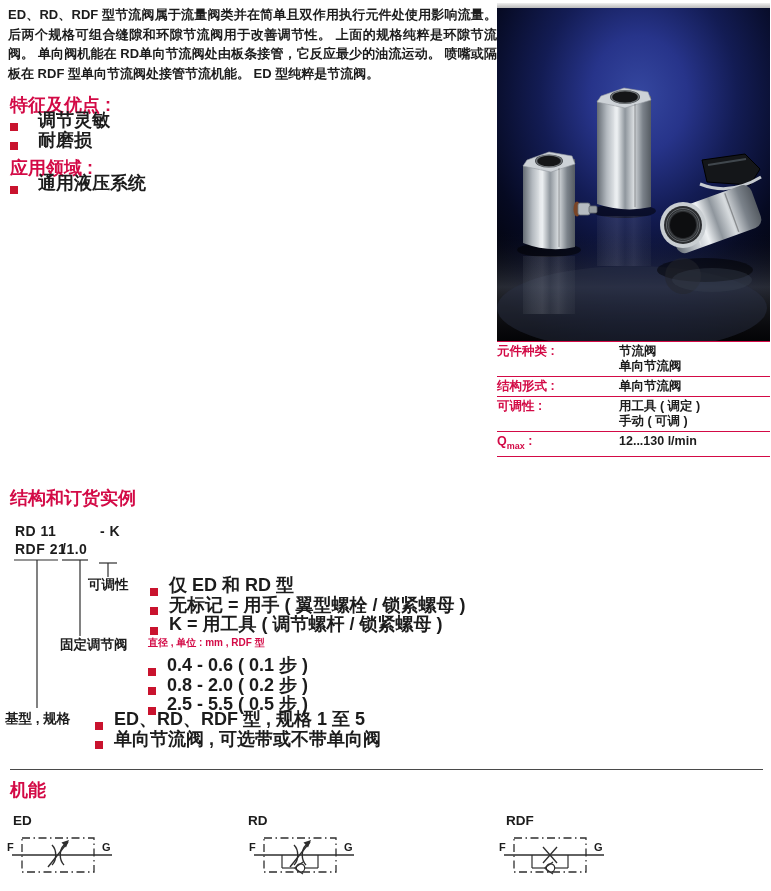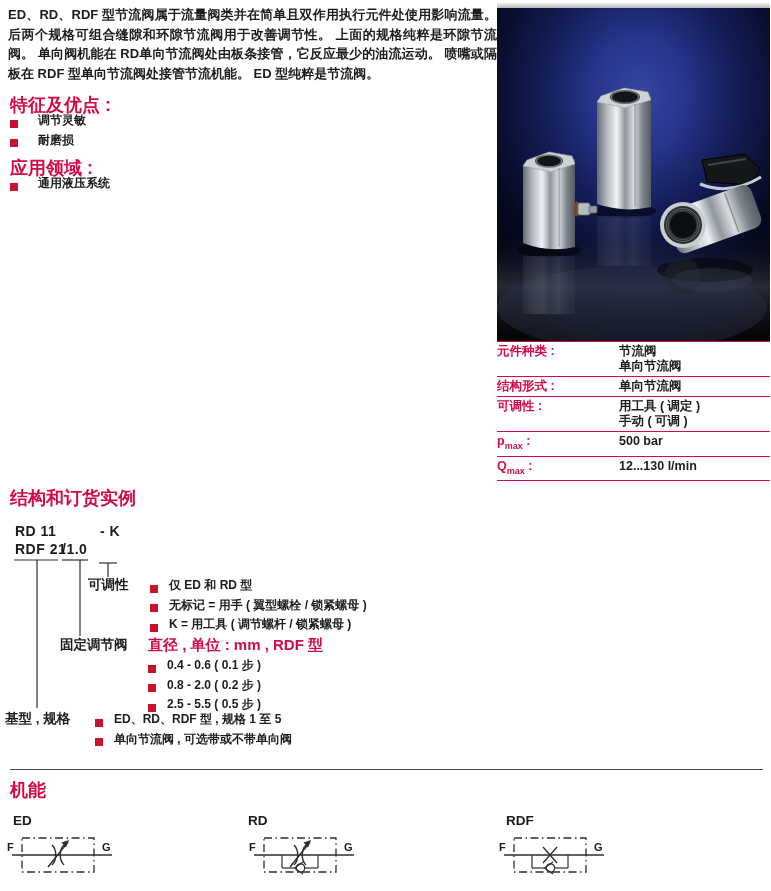--- a/index.html
+++ b/index.html
@@ -7,34 +7,34 @@
     width:771px;height:891px;position:relative;background:#ffffff;overflow:hidden;
     font-family:"Liberation Sans","DejaVu Sans",sans-serif;
     color:var(--text,#1c1c1c);
   }
   .intro{
     position:absolute;left:8px;top:5px;width:489px;
     font-size:13px;font-weight:bold;line-height:19.5px;text-align:justify;
   }
   .h-red{position:absolute;font-size:18px;font-weight:bold;color:var(--accent,#d30a46);white-space:nowrap}
   .blist{position:absolute}
-  .li{display:flex;align-items:center;font-size:12px;font-weight:bold;line-height:19.5px;white-space:nowrap}
+  .li{display:flex;align-items:flex-end;font-size:18px;font-weight:bold;line-height:19.5px;white-space:nowrap}
   .sq{width:8px;height:8px;background:var(--bullet,#c9132e);margin-top:5.5px;flex:none}
   .gap20{margin-left:20px}
   .gap11{margin-left:11px}
   .photo{position:absolute;left:497px;top:3px;width:273px;height:338px}
   .photo-bar{height:5px;background:linear-gradient(#f0f0f0,#b9b9b9)}
   .infobox{position:absolute;left:497px;top:341px;width:273px;border-top:1.5px solid var(--accent,#d30a46)}
   .ib-row{display:flex;border-bottom:1.5px solid var(--accent,#d30a46);padding:2px 0 2px}
   .ib-label{width:112px;flex:none;text-align:left;color:var(--accent,#d30a46);font-weight:bold;font-size:12.5px;line-height:15px;white-space:nowrap}
   .ib-val{padding-left:10px;font-weight:bold;font-size:12.5px;line-height:15px;white-space:nowrap}
   .ib-label sub{font-size:9px}
   .code{position:absolute;font-size:14px;font-weight:bold;letter-spacing:.5px;white-space:nowrap}
   .lbl{position:absolute;font-size:13.5px;font-weight:bold;white-space:nowrap}
-  .note-red{position:absolute;font-size:15px;font-weight:bold;color:var(--accent,#d30a46);white-space:nowrap}
+  .note-red{position:absolute;font-size:10px;font-weight:bold;color:var(--accent,#d30a46);white-space:nowrap}
   .connectors{position:absolute;left:0;top:556px}
   .hr{position:absolute;left:10px;top:769px;width:753px;height:1px;background:#4a4a4a}
   .sym{position:absolute}
   .sym text{font-size:11px;font-weight:bold;fill:#1c1c1c;font-family:"Liberation Sans","DejaVu Sans",sans-serif}
   .enc{fill:none;stroke:#2e2e2e;stroke-width:1.3;stroke-dasharray:8 3.5 1.5 3.5}
   .ln{fill:none;stroke:#2e2e2e;stroke-width:1.4}
   .thin{fill:none;stroke:#2e2e2e;stroke-width:1.2}
   .sym-label{position:absolute;font-size:13.5px;font-weight:bold;white-space:nowrap}
 </style>
 </head>
@@ -152,26 +152,20 @@
       </div>
     </div>
     <div class="ib-row">
       <div class="ib-label"><span>可调性</span><span> :</span></div>
       <div class="ib-val">
         <div>用工具 ( 调定 )</div>
         <div>手动 ( 可调 )</div>
       </div>
     </div>
     <div class="ib-row">
-      <div class="ib-label"><span>p</span><sub>max</sub><span> :</span></div>
-      <div class="ib-val">
-        <div>500 bar</div>
-      </div>
-    </div>
-    <div class="ib-row">
       <div class="ib-label"><span>Q</span><sub>max</sub><span> :</span></div>
       <div class="ib-val">
         <div>12...130 l/min</div>
       </div>
     </div>
   </div>
 
   <div class="h-red" style="left:10px;top:486px">结构和订货实例</div>
 
   <div class="code" style="left:15px;top:523px">RD 11</div>

